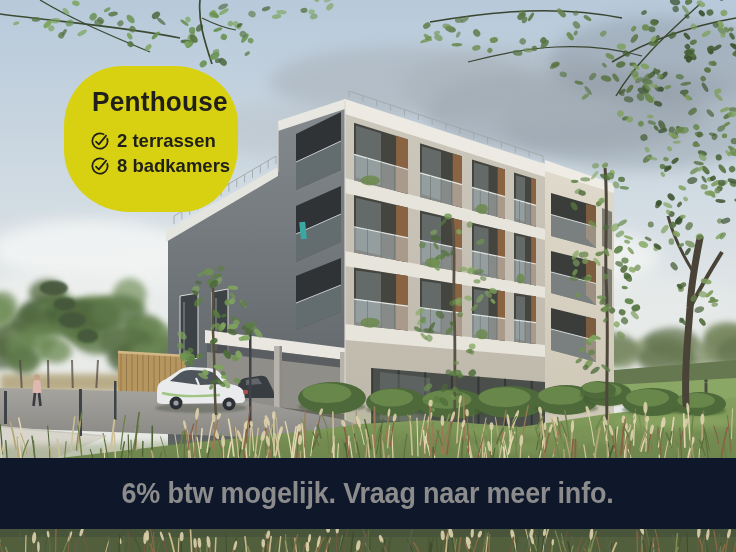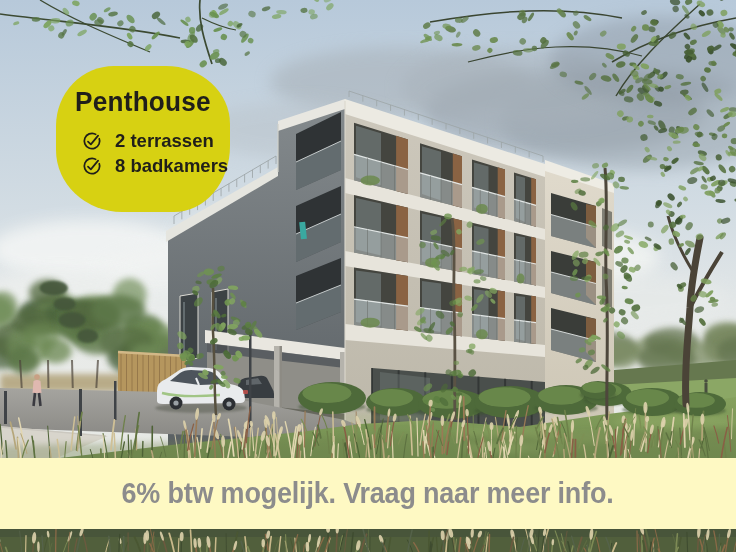--- a/index.html
+++ b/index.html
@@ -1,31 +1,31 @@
 <!DOCTYPE html>
 <html><head>
 <meta charset="utf-8">
 <style>
   html,body{margin:0;padding:0;background:#222;}
   .stage{position:relative;width:736px;height:552px;overflow:hidden;background:#cfdbe4;
          font-family:"Liberation Sans","DejaVu Sans",sans-serif;}
   #scene{position:absolute;left:0;top:0;z-index:0;}
   
-  .badge{position:absolute;left:56px;top:66px;width:174px;height:146px;z-index:2;
+  .badge{position:absolute;left:64px;top:66px;width:174px;height:146px;z-index:2;
          background:#d7d112;border-radius:58px 64px 56px 66px / 60px 58px 66px 62px;
-         display:flex;flex-direction:column;align-items:center;justify-content:center;
+         display:flex;flex-direction:column;align-items:flex-end;justify-content:center;
          color:#201f1a;box-sizing:border-box;padding:6px 8px 20px 8px;}
   .badge-title{font-size:27px;font-weight:700;letter-spacing:.2px;transform:scaleX(.97);
                margin-bottom:9px;white-space:nowrap;}
-  .feature{display:flex;align-items:center;gap:13px;font-size:18.5px;font-weight:700;
+  .feature{display:flex;align-items:center;gap:7px;font-size:18.5px;font-weight:700;
            margin-top:3px;align-self:flex-start;margin-left:18px;white-space:nowrap;}
   .feature svg{display:block;}
   .sprig{position:absolute;left:140px;top:0;z-index:3;pointer-events:none;}
   
-  .banner{position:absolute;left:0;top:458px;width:736px;height:71px;background:#fef9c3;
+  .banner{position:absolute;left:0;top:458px;width:736px;height:71px;background:#0f172a;
           z-index:4;display:flex;align-items:center;justify-content:center;}
   .banner span{font-size:29px;font-weight:700;color:#8c8c8c;letter-spacing:-.2px;
                transform:scaleX(.93);white-space:nowrap;display:inline-block;}
 </style>
 </head>
 <body>
 
 <div class="stage">
 
 <svg id="scene" width="736" height="552" viewBox="0 0 736 552">

